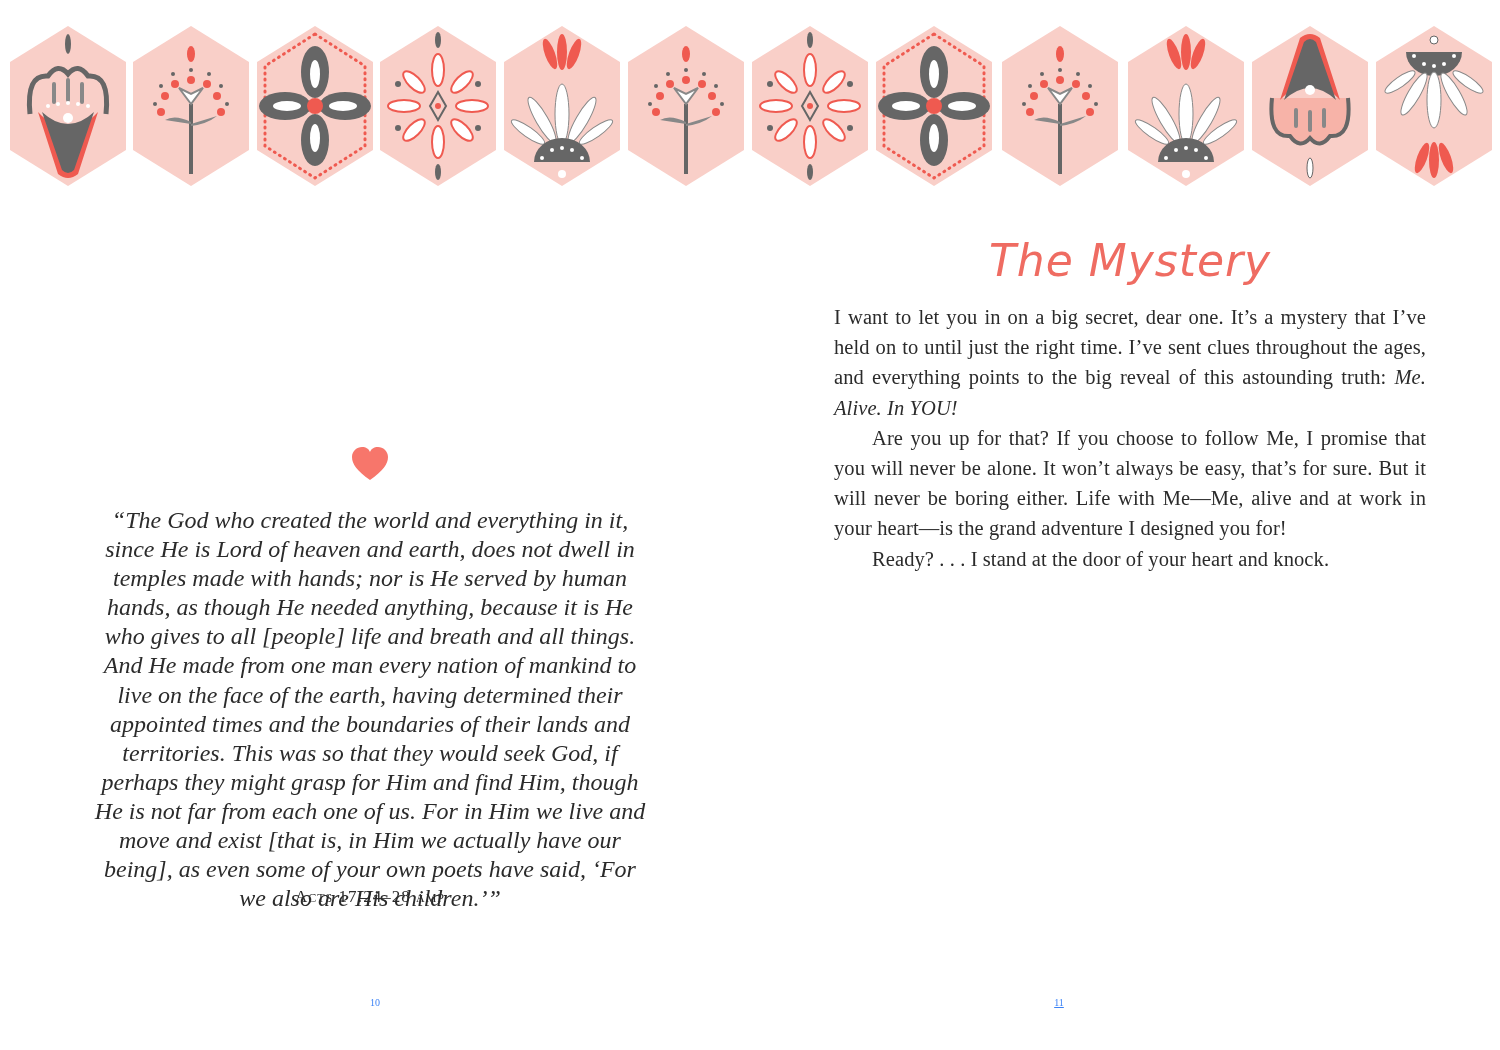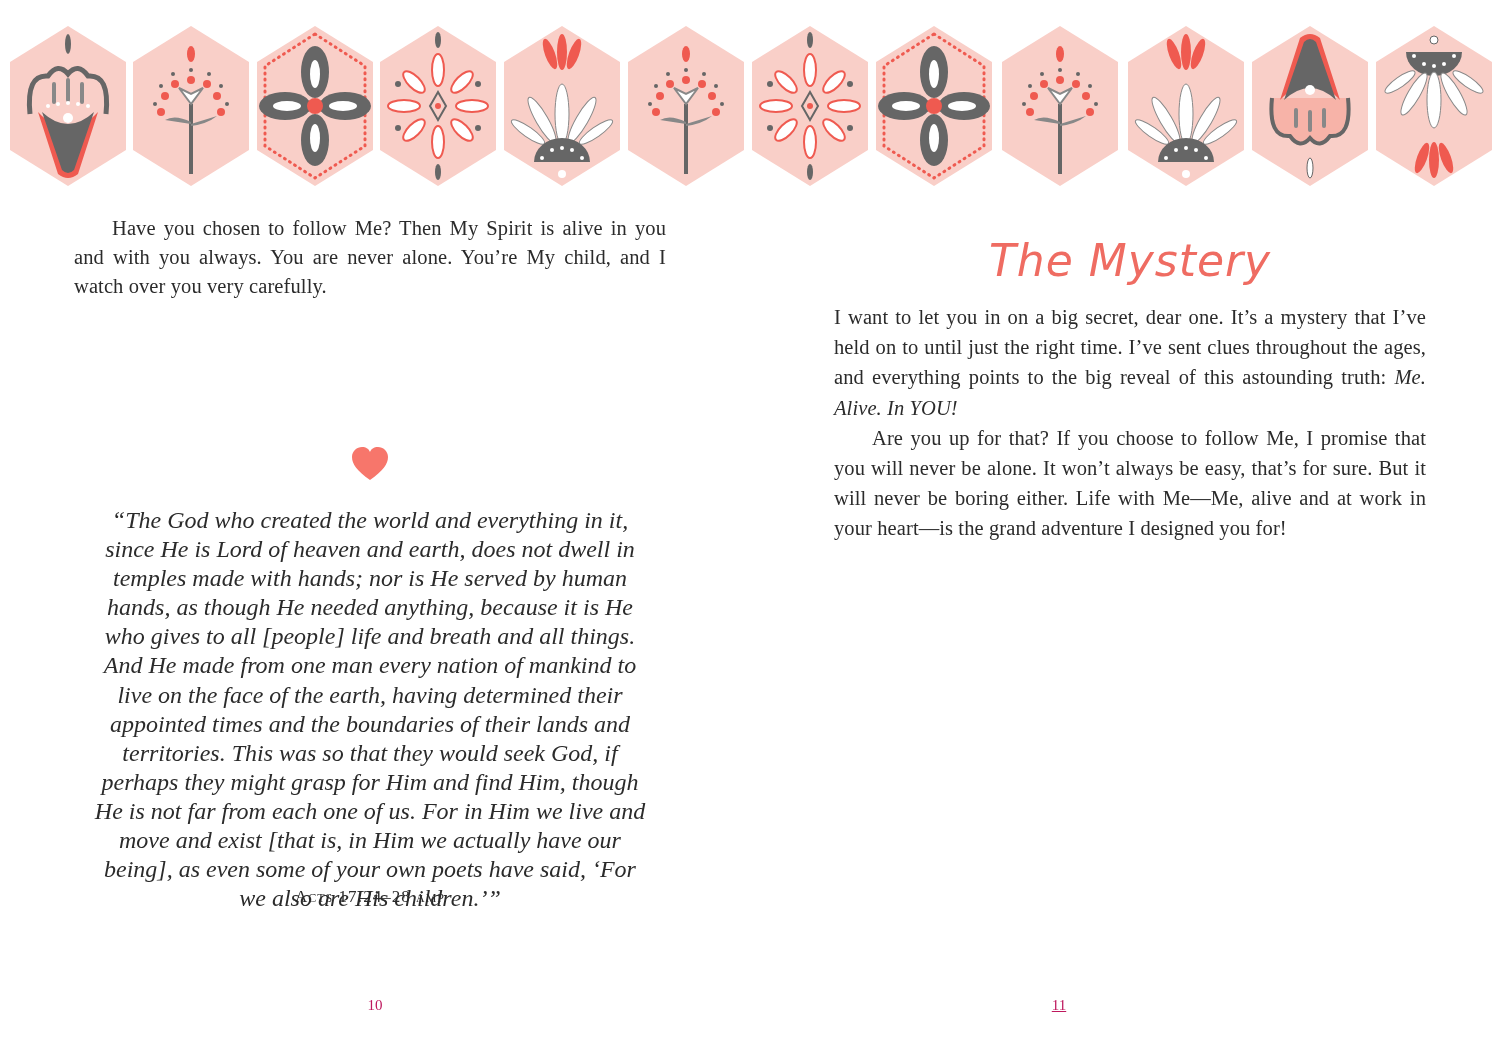--- a/index.html
+++ b/index.html
@@ -35,21 +35,21 @@
 
     .title {
       position: absolute; top: 206px; left: 0; width: 592px; text-align: center;
       font-family: "DejaVu Sans", sans-serif; font-size: 44px; color: #ef6c62;
       font-style: italic; letter-spacing: 1px; font-weight: normal;
     }
     .right-text { position: absolute; top: 290px; left: 0; width: 592px; }
     .right-text .body-p { line-height: 30.2px; }
 
     .page-num {
-      position: absolute; top: 997px; font-size: 15px; color: #be185d; width: 40px; text-align: center;
+      position: absolute; top: 997px; font-size: 10px; color: #3b82f6; width: 40px; text-align: center;
     }
     .pn-left { left: 355px; }
     .pn-right { left: 1039px; text-decoration: underline; }
     em { font-style: italic; }
   </style>
 </head>
 <body>
 
 <div class="banner">
 
@@ -345,34 +345,34 @@
           <ellipse cx="48" cy="134" rx="5" ry="16" transform="rotate(20 48 134)"></ellipse>
           <ellipse cx="60" cy="136" rx="5" ry="18"></ellipse>
           <ellipse cx="72" cy="134" rx="5" ry="16" transform="rotate(-20 72 134)"></ellipse>
         </g>
     </svg>
   </div>
 </div>
 
 <div class="page left-page">
   <div class="left-text">
-    <p class="body-p">Have you chosen to follow Me? Then My Spirit is alive in you and with you always. You are never alone. You’re My child, and I watch over you very carefully.</p>
   </div>
 
   <div class="heart">
     <svg viewBox="0 0 38 34" width="38" height="34">
       <path d="M19,33 C6,24 1,17 1,10 C1,4 6,0 11,0 C15,0 18,2 19,5 C20,2 23,0 27,0 C32,0 37,4 37,10 C37,17 32,24 19,33 Z" fill="#f7766b"></path>
     </svg>
   </div>
 
   <p class="quote">“The God who created the world and everything in it, since He is Lord of heaven and earth, does not dwell in temples made with hands; nor is He served by human hands, as though He needed anything, because it is He who gives to all [people] life and breath and all things. And He made from one man every nation of mankind to live on the face of the earth, having determined their appointed times and the boundaries of their lands and territories. This was so that they would seek God, if perhaps they might grasp for Him and find Him, though He is not far from each one of us. For in Him we live and move and exist [that is, in Him we actually have our being], as even some of your own poets have said, ‘For we also are His children.’”</p>
   <div class="citation">Acts 17:24–28 amp</div>
 </div>
 <div class="page-num pn-left">10</div>
 
 <div class="page right-page">
   <h1 class="title">The Mystery</h1>
   <div class="right-text">
     <p class="body-p noindent"><span>I want to let you in on a big secret, dear one. It’s a mystery that I’ve held on to until just the right time. I’ve sent clues throughout the ages, and everything points to the big reveal of this astounding truth: </span><em>Me. Alive. In YOU!</em></p>
     <p class="body-p">Are you up for that? If you choose to follow Me, I promise that you will never be alone. It won’t always be easy, that’s for sure. But it will never be boring either. Life with Me—Me, alive and at work in your heart—is the grand adventure I designed you for!</p>
+    <p class="body-p">Ready? . . . I stand at the door of your heart and knock.</p>
   </div>
 </div>
 <div class="page-num pn-right">11</div>
 
 </body></html>

